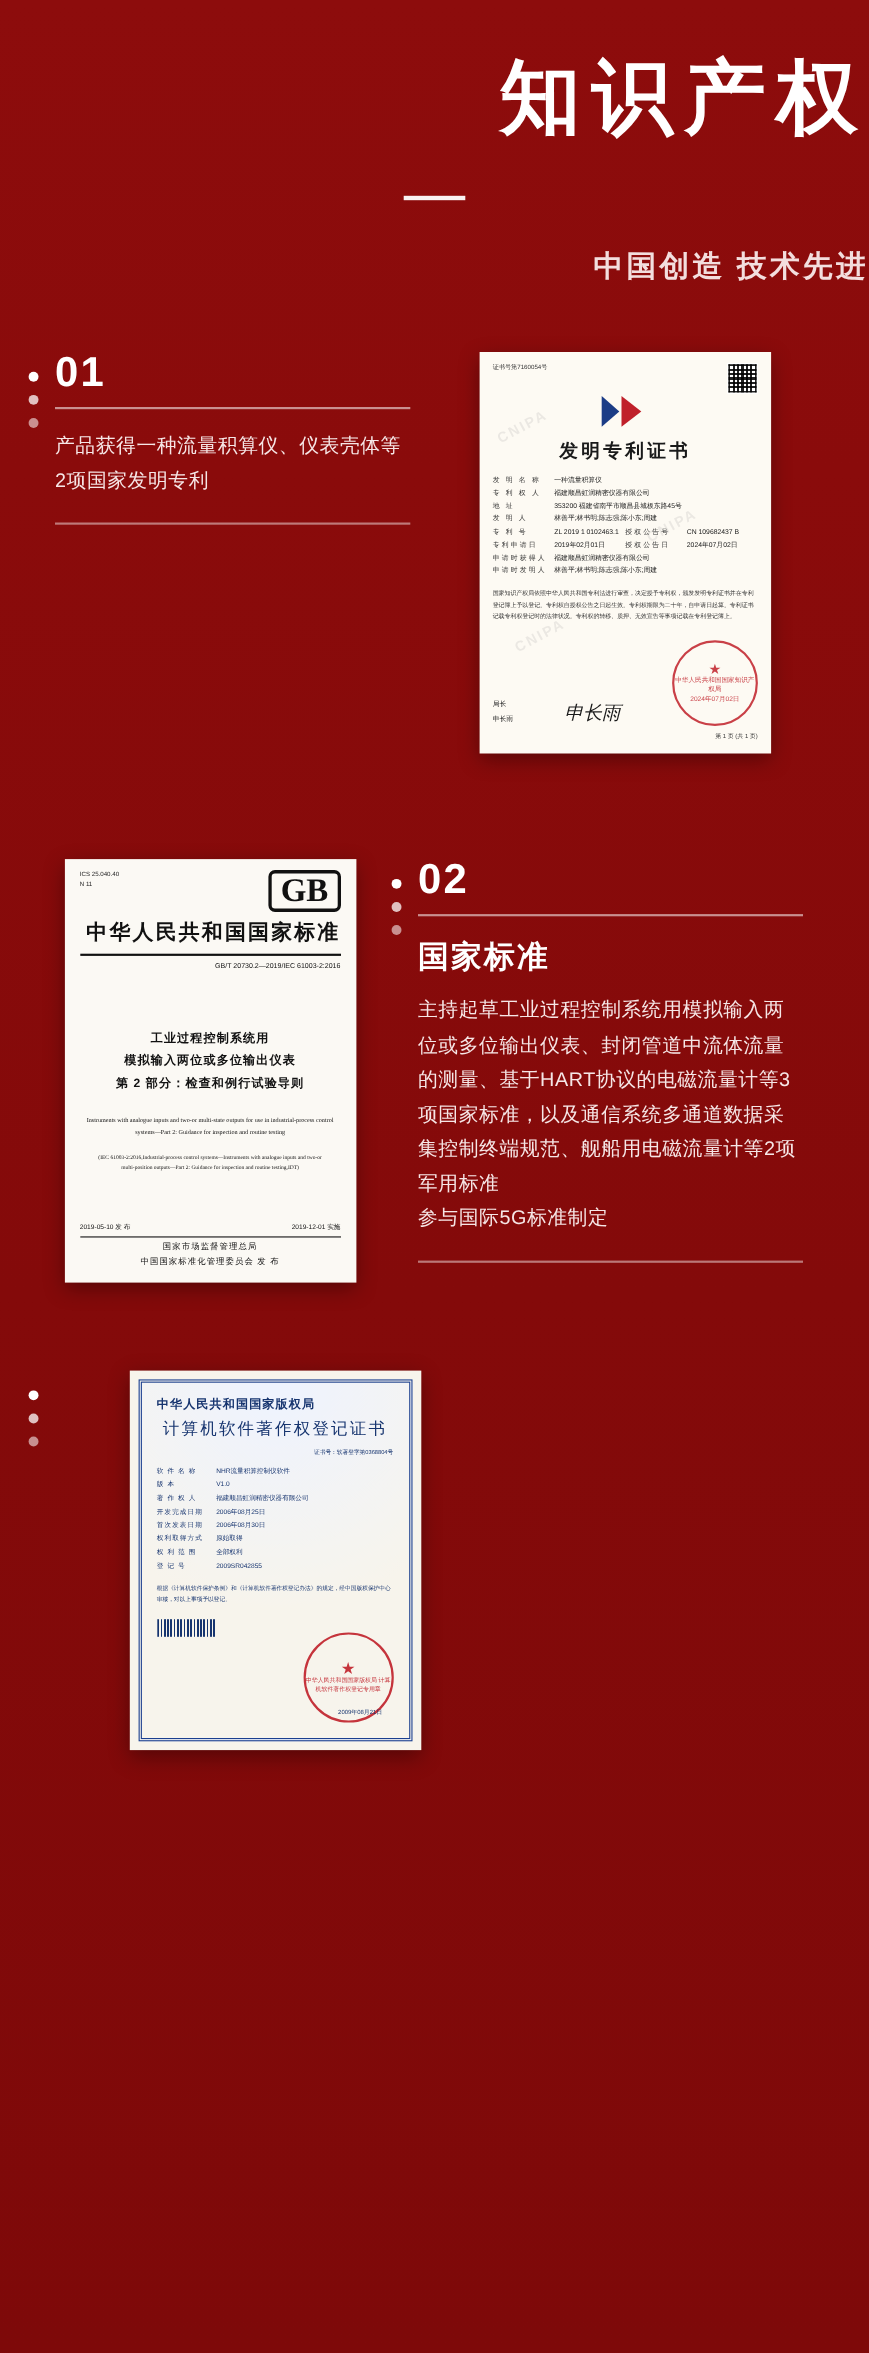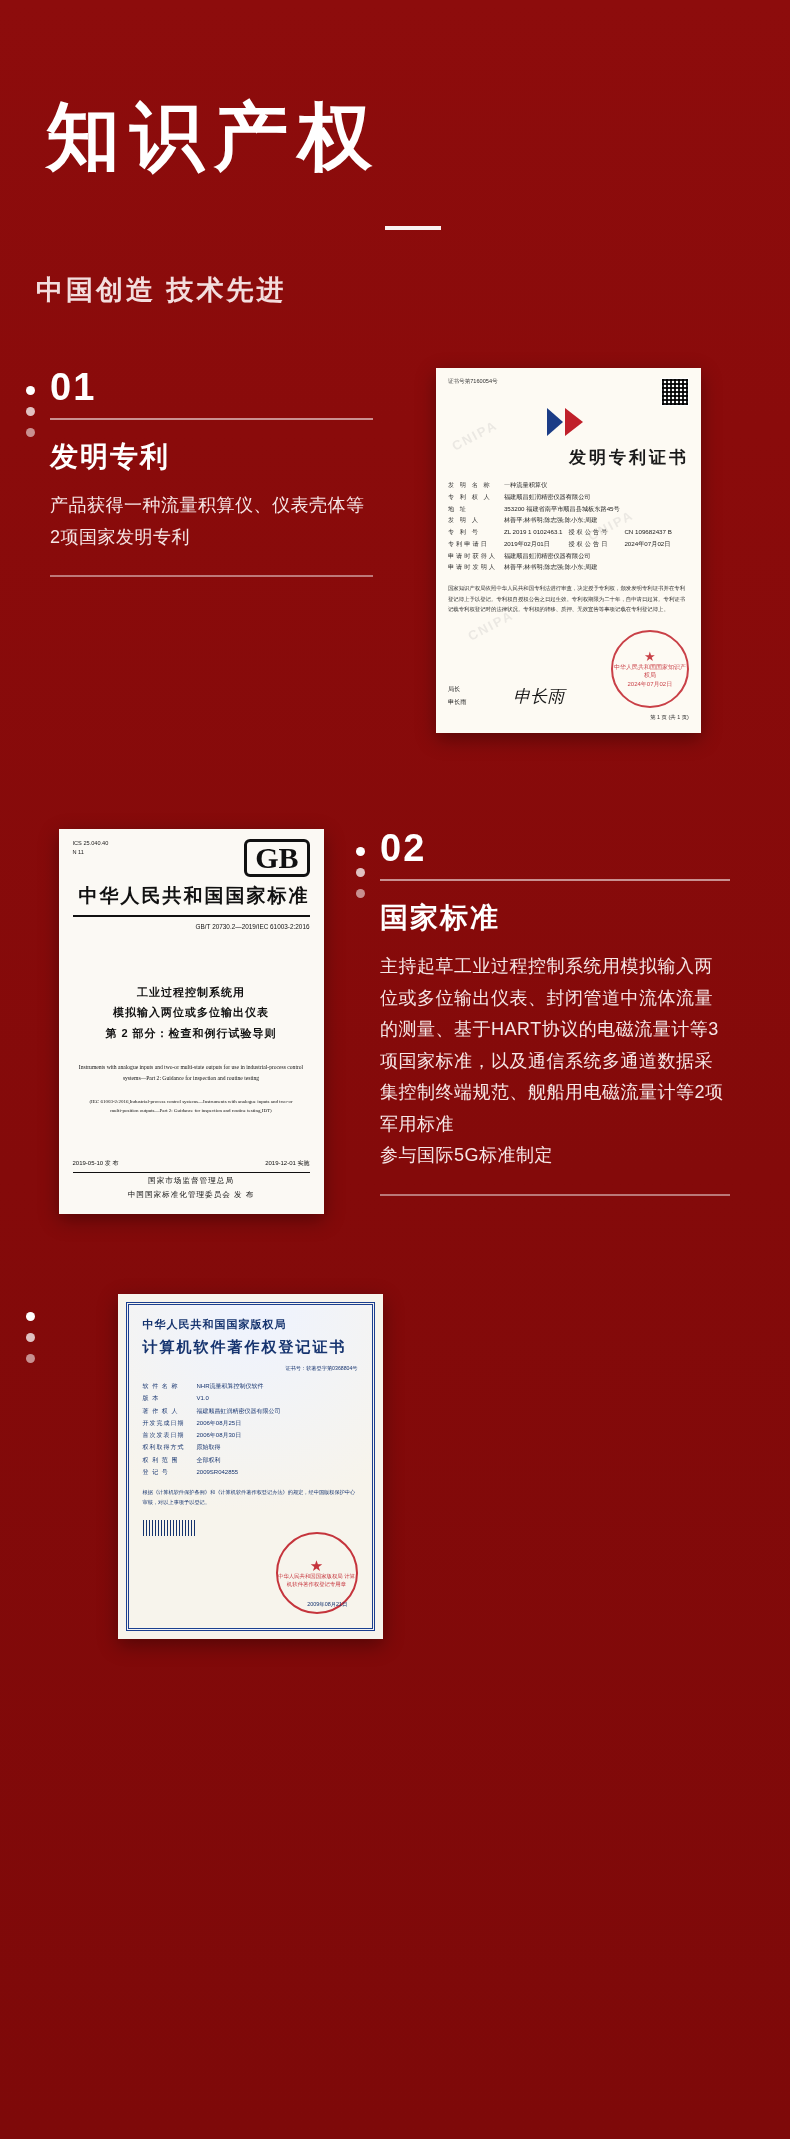--- a/index.html
+++ b/index.html
@@ -12,23 +12,22 @@
   }
   .page{
     position:relative;
     width:790px;
     min-height:2139px;
     background:linear-gradient(180deg,#8d0c0c 0%, #8a0b0b 20%, #840a0a 55%, #7e0909 100%);
     overflow:hidden;
   }
   
   .header{
-    padding-top:100px;
-    text-align:left;
-    margin-left:36px;
+    padding-top:52px;
+    text-align:right;
   }
   .header h1{
     margin:0;
     font-size:74px;
     line-height:1;
     font-weight:bold;
     letter-spacing:10px;
     text-indent:10px;
     color:#ffffff;
   }
@@ -141,21 +140,21 @@
   }
   .c1 .logo:before{
     content:"";position:absolute;left:6px;top:2px;
     width:0;height:0;border-left:16px solid #1b3c86;border-top:14px solid transparent;border-bottom:14px solid transparent;
   }
   .c1 .logo:after{
     content:"";position:absolute;left:24px;top:2px;
     width:0;height:0;border-left:18px solid #c0202a;border-top:14px solid transparent;border-bottom:14px solid transparent;
   }
   .c1 .title{
-    text-align:right;font-size:17px;font-weight:bold;color:#1a1a1a;letter-spacing:3px;margin:6px 0 4px 0;
+    text-align:center;font-size:17px;font-weight:bold;color:#1a1a1a;letter-spacing:3px;margin:6px 0 4px 0;
   }
   .c1 .rows{margin-top:10px;font-size:6.2px;color:#222;line-height:1.9;}
   .c1 .rows .r{display:flex;}
   .c1 .rows .k{width:56px;letter-spacing:2px;flex:none;color:#333;}
   .c1 .rows .v{flex:1;}
   .c1 .para{font-size:5.4px;line-height:1.9;color:#333;margin-top:10px;border-top:0;}
   .c1 .sigrow{margin-top:16px;display:flex;align-items:flex-end;justify-content:space-between;}
   .c1 .sigleft{font-size:6.2px;line-height:2.1;color:#222;}
   .c1 .sigimg{font-size:17px;color:#1a1a1a;font-family:"Liberation Serif",serif;font-style:italic;}
   .c1 .seal{
@@ -188,21 +187,21 @@
   .c2 .dates{display:flex;justify-content:space-between;font-size:6px;color:#111;margin-top:44px;}
   .c2 .hr2{height:1.5px;background:#111;margin-top:4px;}
   .c2 .issuer{text-align:center;font-size:7.6px;color:#111;line-height:1.8;margin-top:1px;letter-spacing:1px;}
   
   .c3 .frame{
     margin:8px;border:3px double #1b3f8f;height:calc(100% - 16px);box-sizing:border-box;
     position:relative;padding:12px 14px;background:
       radial-gradient(circle at 50% 0%, #eef3ff 0%, #f7f4ec 60%);
   }
   .c3 .org{font-size:11px;font-weight:bold;color:#16346f;letter-spacing:1px;}
-  .c3 .t2{font-size:15px;font-weight:bold;color:#16346f;letter-spacing:2px;margin-top:6px;}
+  .c3 .t2{text-align:center;font-size:15px;font-weight:normal;color:#16346f;letter-spacing:2px;margin-top:6px;}
   .c3 .cno{text-align:right;font-size:5.2px;color:#16346f;margin-top:8px;}
   .c3 .rows{margin-top:8px;font-size:6px;color:#16346f;line-height:2.05;}
   .c3 .rows .r{display:flex;}
   .c3 .rows .k{width:54px;flex:none;letter-spacing:1px;}
   .c3 .rows .v{flex:1;}
   .c3 .note{font-size:5.2px;color:#16346f;line-height:1.9;margin-top:10px;}
   .c3 .bar{
     width:54px;height:16px;margin-top:12px;
     background:repeating-linear-gradient(90deg,#16346f 0 1.5px,#f7f4ec 1.5px 3px);
   }
@@ -227,21 +226,20 @@
 
   <div class="section right-img">
     <div class="dots">
         <span></span>
         <span></span>
         <span></span>
       </div>
     <div class="txtcol">
       <div class="num">01</div>
       <div class="numline"></div>
-      <div class="sechead">发明专利</div>
       <div class="secbody">产品获得一种流量积算仪、仪表壳体等2项国家发明专利</div>
       <div class="botline"></div>
     </div>
     <div class="imgcol">
 
       <div class="cert c1">
         <div class="wm" style="left:14px;top:60px;">CNIPA</div>
         <div class="wm" style="left:150px;top:150px;">CNIPA</div>
         <div class="wm" style="left:30px;top:250px;">CNIPA</div>
         <div class="c1top">

